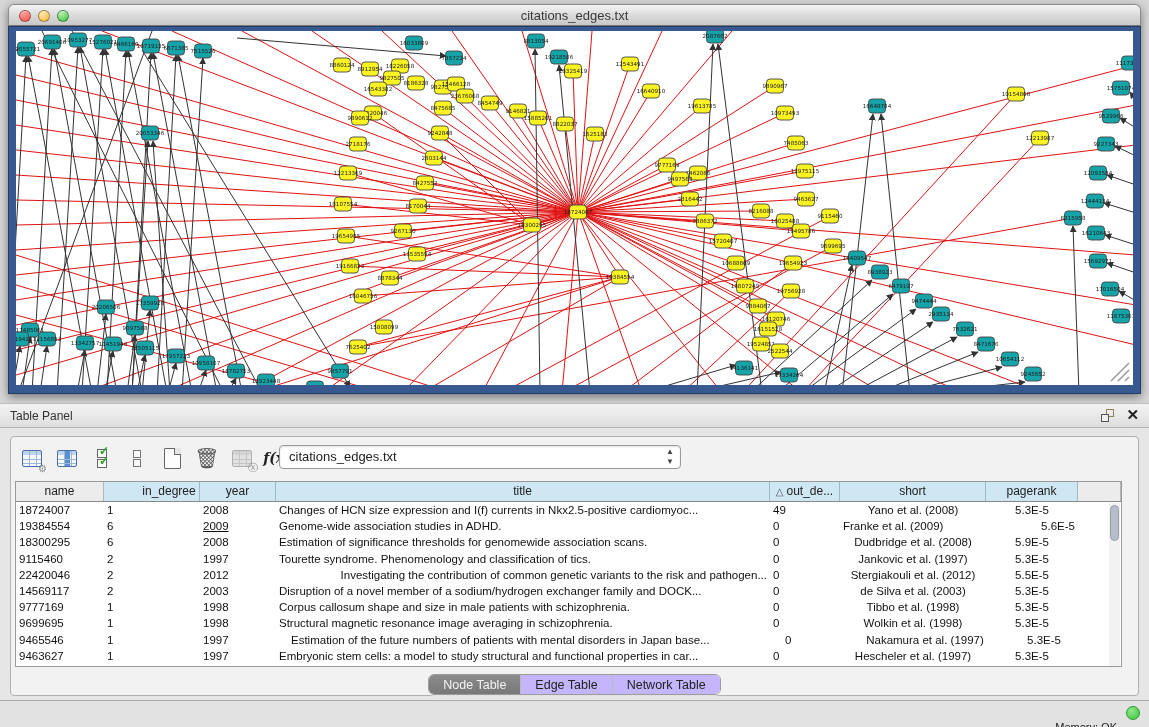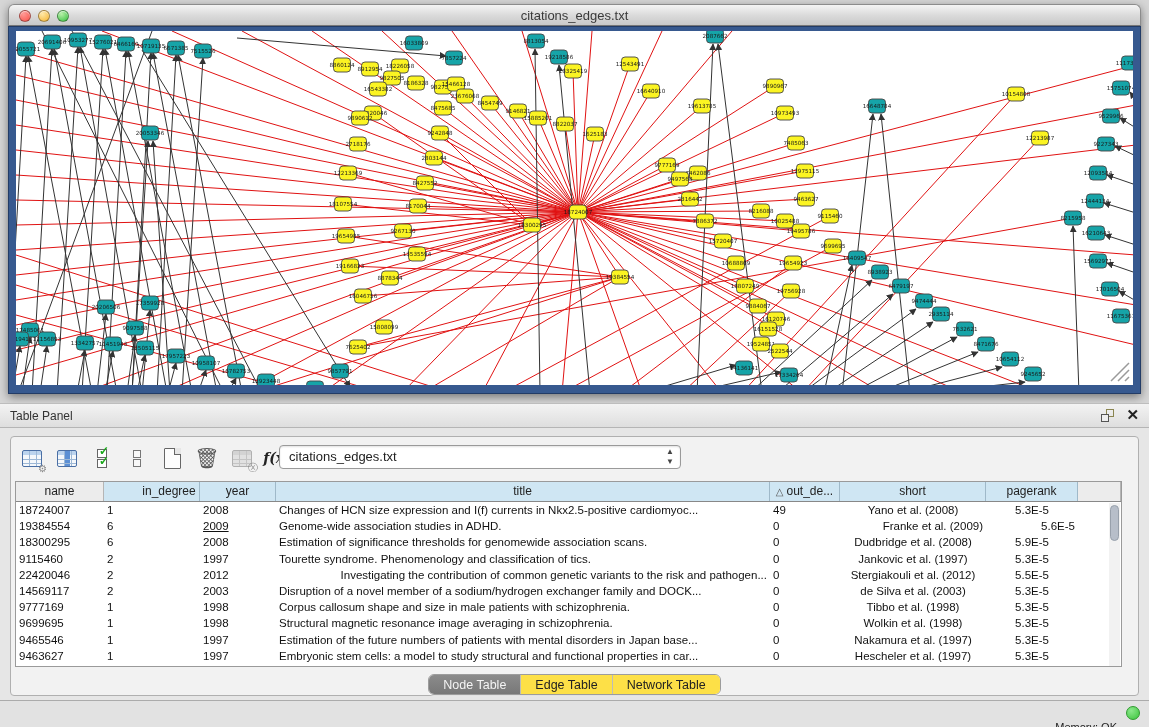--- a/index.html
+++ b/index.html
@@ -79,21 +79,21 @@
   .trow { display:flex; height:16.2px; font-size:11.5px; color:#111; }
   .td { line-height:16px; padding:0 3px; overflow:hidden; white-space:nowrap; }
   .scrolltrack { position:absolute; right:1px; top:21px; width:11px; height:164px; background:#f2f2f2; }
   .scrollthumb { position:absolute; left:1px; top:2px; width:9px; height:36px; background:#b7bec9;
                  border:1px solid #98a0ab; border-radius:5px; }
 
   
   .tabs { position:absolute; left:0; right:0; top:237px; display:flex; justify-content:center; }
   .tabgroup { display:flex; border:1px solid #9c9c9c; border-radius:6px; overflow:hidden;
               background:#fff; height:21px; box-shadow:0 1px 1px rgba(255,255,255,.7); }
-  .tab { font-size:12.5px; color:#222; padding:0 14px; line-height:20px; border-right:1px solid #bbb; background:#fde047; }
+  .tab { font-size:12.5px; color:#222; padding:0 14px; line-height:20px; border-right:1px solid #bbb; background:#c4b5fd; }
   .tab:last-child { border-right:none; }
   .tab.active { background:linear-gradient(#8b8b8b,#787878); color:#f4f4f4; }
 
   
   .statusbar { position:absolute; left:0; top:700px; width:1149px; height:27px;
                background:#e2e2e2; border-top:1px solid #ababab; }
   .memory { position:absolute; right:32px; top:20px; font-size:11px; color:#222; }
   .memdot { position:absolute; right:9px; top:5px; width:14px; height:14px; border-radius:50%;
             background:radial-gradient(circle at 35% 30%, #8ce88c,#3cc43c); border:1px solid #2f9a2f; }
 </style>
@@ -835,21 +835,21 @@
             <div class="td" style="width: 70px; text-align: left;">49</div>
             <div class="td" style="width: 146px; text-align: center;">Yano et al. (2008)</div>
             <div class="td" style="width: 92px; text-align: center;">5.3E-5</div>
           </div>
           <div class="trow">
             <div class="td" style="width: 88px; text-align: left;">19384554</div>
             <div class="td" style="width: 96px; text-align: left;">6</div>
             <div class="td" style="width: 76px; text-align: left; text-decoration: underline;">2009</div>
             <div class="td" style="width: 494px; text-align: left;">Genome-wide association studies in ADHD.</div>
             <div class="td" style="width: 70px; text-align: left;">0</div>
-            <div class="td" style="width: 146px; text-align: right;">Franke et al. (2009)</div>
+            <div class="td" style="width: 146px; text-align: left;">Franke et al. (2009)</div>
             <div class="td" style="width: 92px; text-align: right;">5.6E-5</div>
           </div>
           <div class="trow">
             <div class="td" style="width: 88px; text-align: left;">18300295</div>
             <div class="td" style="width: 96px; text-align: left;">6</div>
             <div class="td" style="width: 76px; text-align: left;">2008</div>
             <div class="td" style="width: 494px; text-align: left;">Estimation of significance thresholds for genomewide association scans.</div>
             <div class="td" style="width: 70px; text-align: left;">0</div>
             <div class="td" style="width: 146px; text-align: center;">Dudbridge et al. (2008)</div>
             <div class="td" style="width: 92px; text-align: center;">5.9E-5</div>
@@ -896,21 +896,21 @@
             <div class="td" style="width: 76px; text-align: left;">1998</div>
             <div class="td" style="width: 494px; text-align: left;">Structural magnetic resonance image averaging in schizophrenia.</div>
             <div class="td" style="width: 70px; text-align: left;">0</div>
             <div class="td" style="width: 146px; text-align: center;">Wolkin et al. (1998)</div>
             <div class="td" style="width: 92px; text-align: center;">5.3E-5</div>
           </div>
           <div class="trow">
             <div class="td" style="width: 88px; text-align: left;">9465546</div>
             <div class="td" style="width: 96px; text-align: left;">1</div>
             <div class="td" style="width: 76px; text-align: left;">1997</div>
-            <div class="td" style="width: 494px; text-align: left;">Estimation of the future numbers of patients with mental disorders in Japan base...</div>
+            <div class="td" style="width: 494px; text-align: left; margin-left: 12px;">Estimation of the future numbers of patients with mental disorders in Japan base...</div>
             <div class="td" style="width: 70px; text-align: left;">0</div>
             <div class="td" style="width: 146px; text-align: center;">Nakamura et al. (1997)</div>
             <div class="td" style="width: 92px; text-align: center;">5.3E-5</div>
           </div>
           <div class="trow">
             <div class="td" style="width: 88px; text-align: left;">9463627</div>
             <div class="td" style="width: 96px; text-align: left;">1</div>
             <div class="td" style="width: 76px; text-align: left;">1997</div>
             <div class="td" style="width: 494px; text-align: left;">Embryonic stem cells: a model to study structural and functional properties in car...</div>
             <div class="td" style="width: 70px; text-align: left;">0</div>

